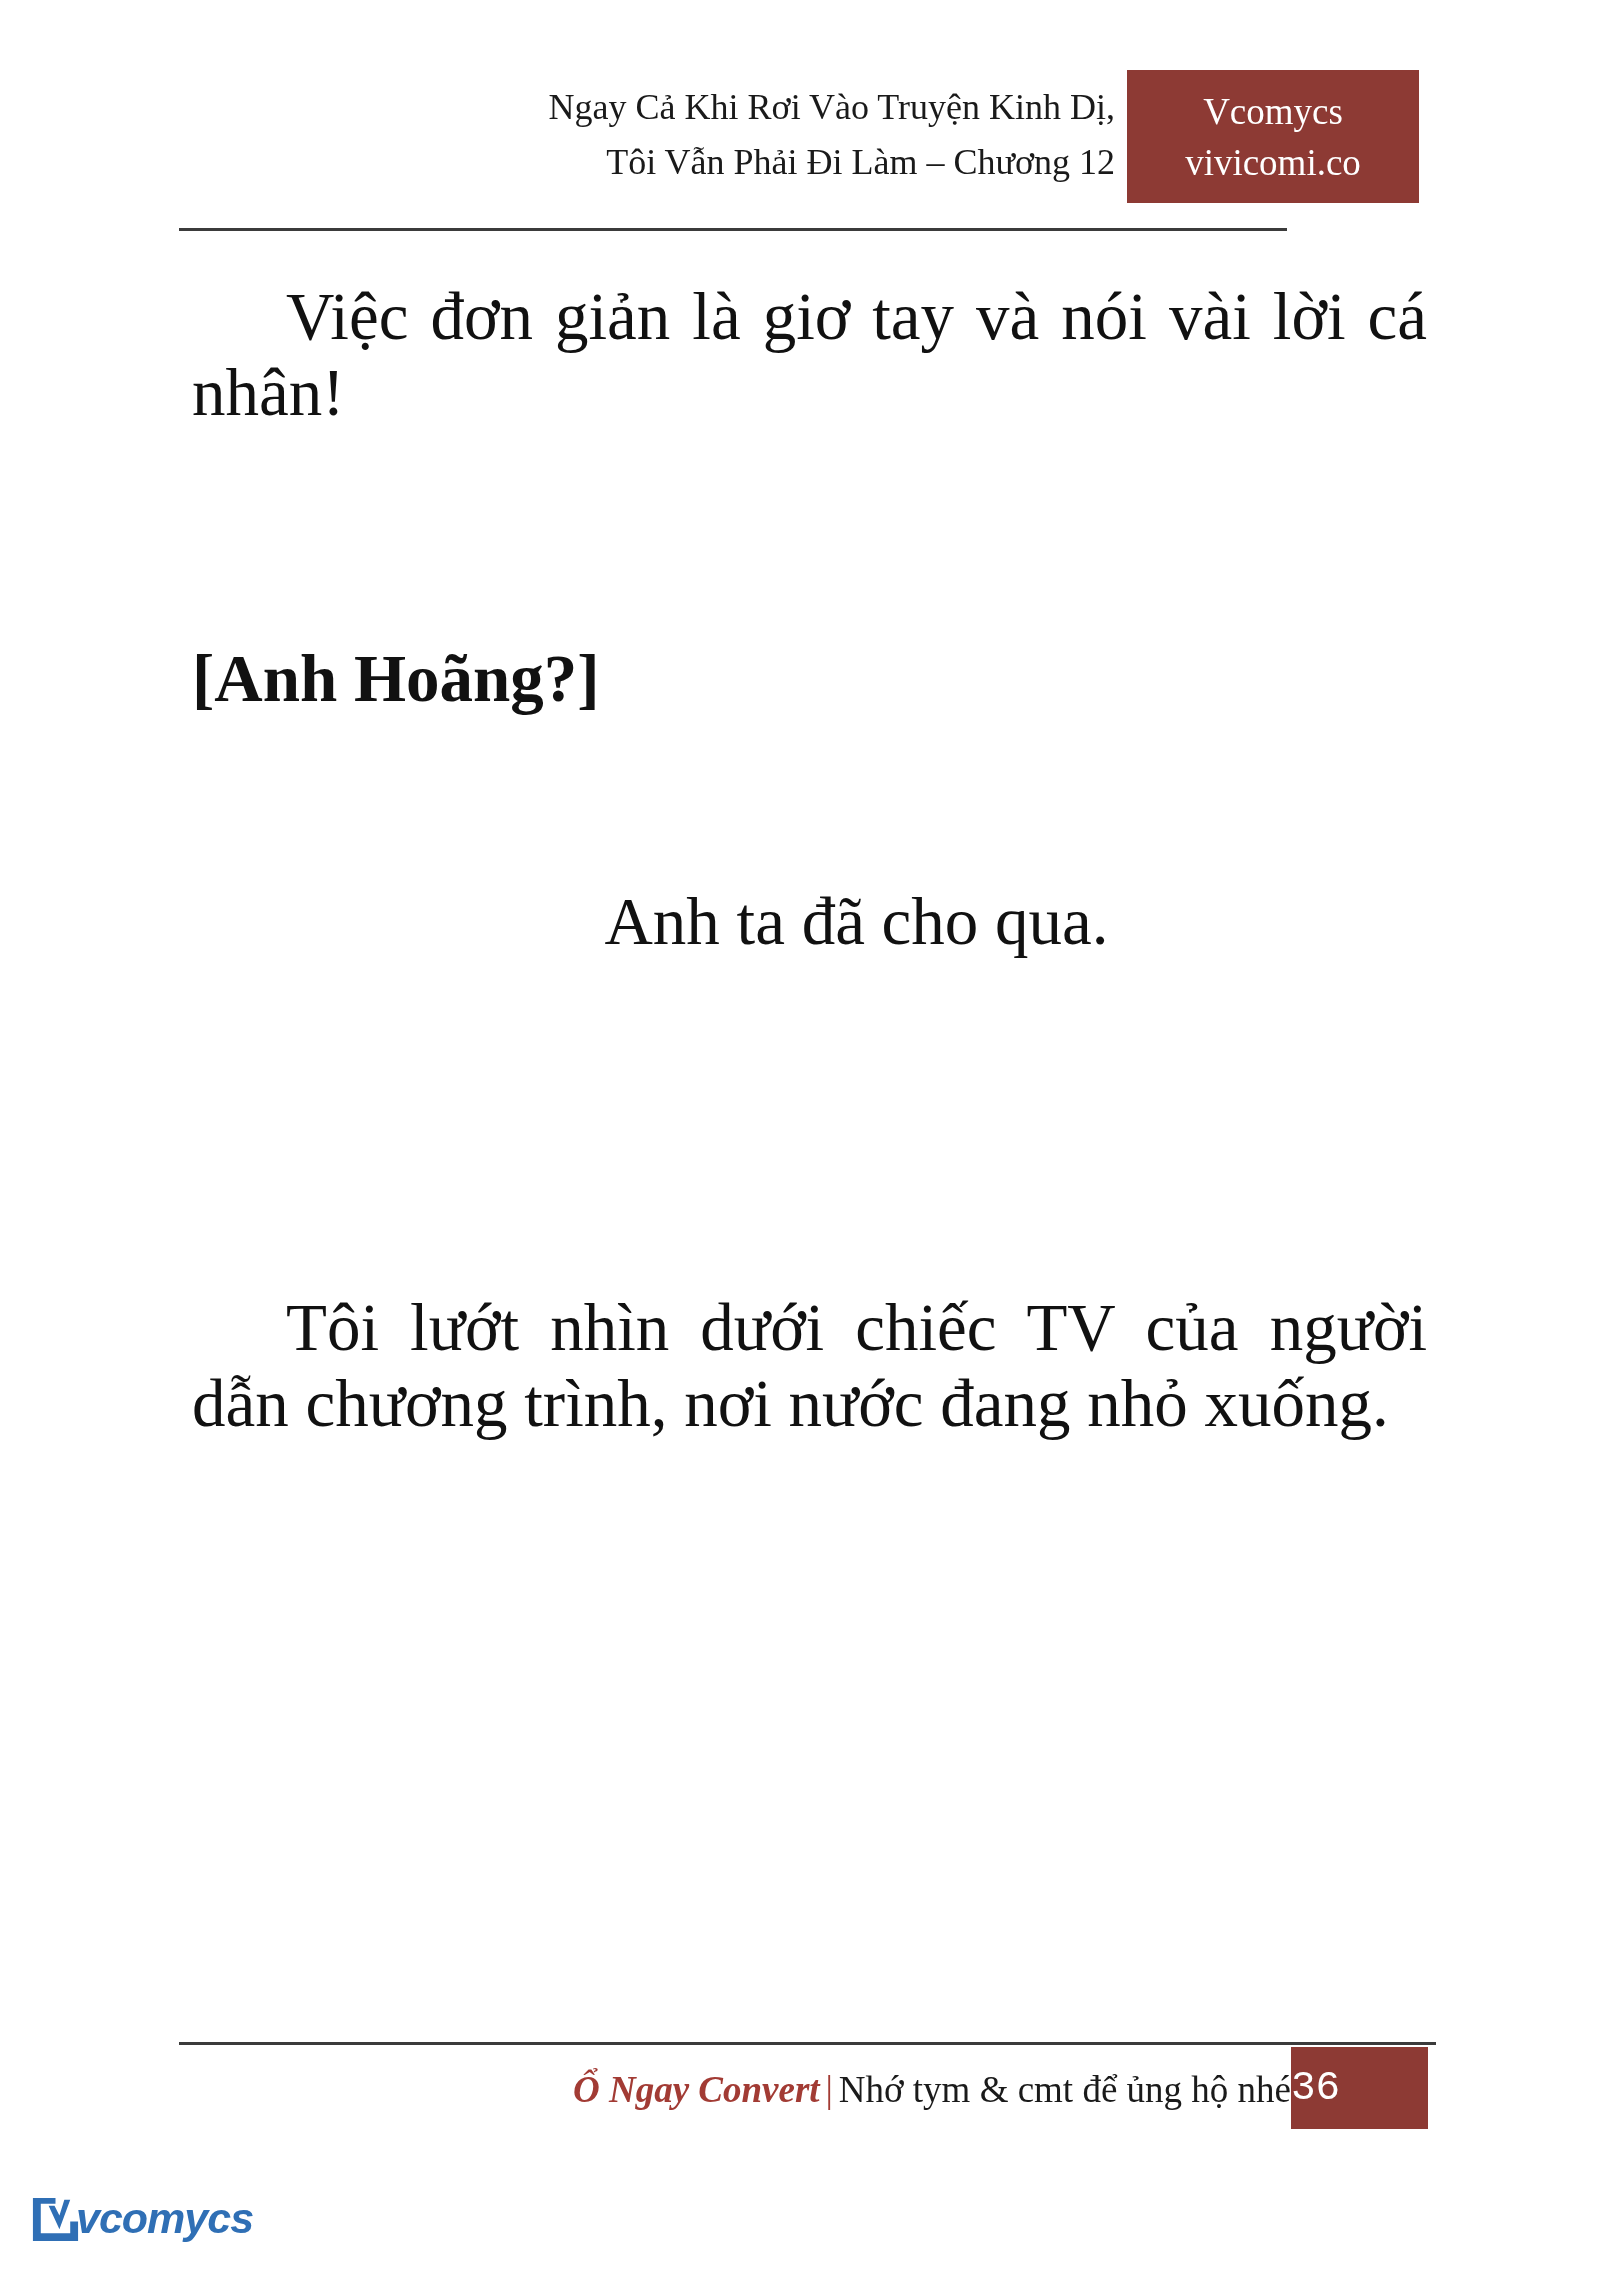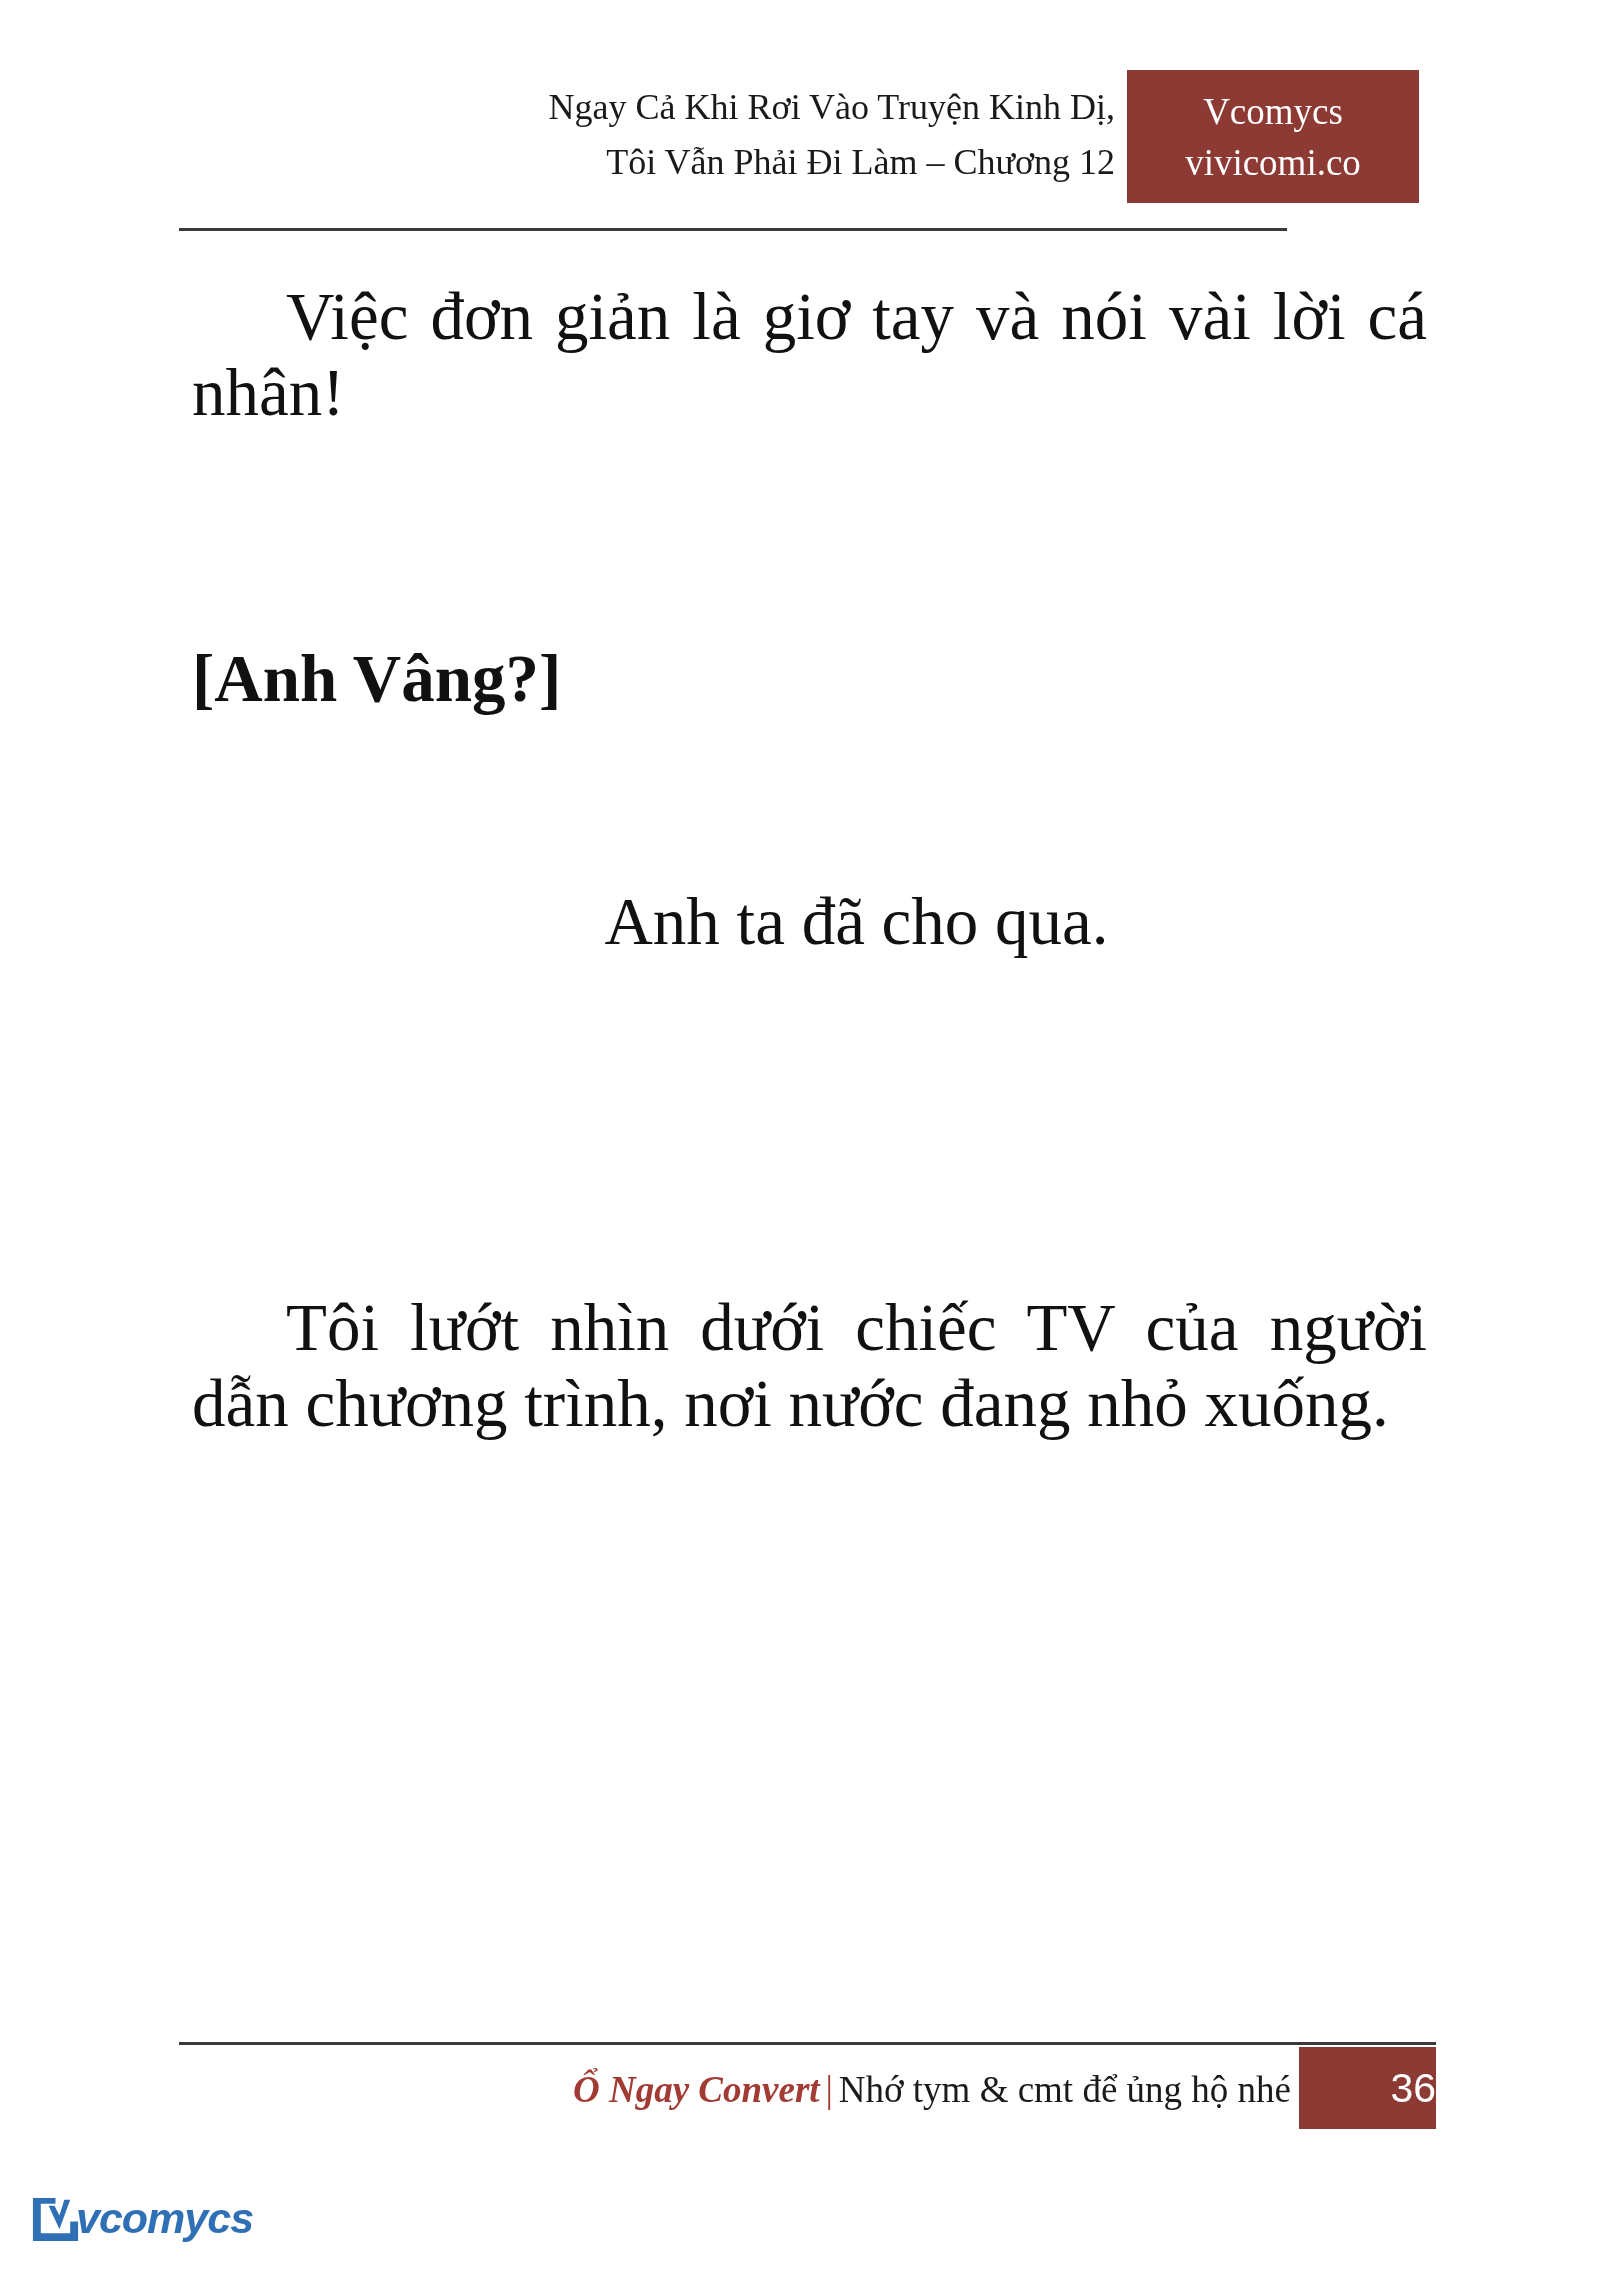--- a/index.html
+++ b/index.html
@@ -124,30 +124,30 @@
     color: #a23b34;
     padding: 0 5.9px;
   }
   .footer-note {
     color: #1a1a1a;
     font-family: "Liberation Serif", serif;
     margin-top: 8px;
   }
   .page-number {
     position: absolute;
-    right: 0;
+    right: 8px;
     top: -5.9px;
     width: 137px;
     height: 82px;
     background: #8d3a34;
     color: #ffffff;
     font-size: 41px;
     line-height: 82px;
-    text-align: right;
-    font-family: Liberation Sans, sans-serif;
+    text-align: left;
+    font-family: Liberation Mono, monospace;
   }
 
   
   .watermark {
     position: absolute;
     left: 29px;
     top: 2186px;
     width: 225px;
     height: 78px;
   }
@@ -183,21 +183,21 @@
     <div class="header-badge">
       <div>Vcomycs</div>
       <div>vivicomi.co</div>
     </div>
   </div>
   <div class="header-rule"></div>
 
   <div class="content">
     <p class="para indent justify">Việc đơn giản là giơ tay và nói vài lời cá nhân!</p>
     <div class="spacer-1"></div>
-    <p class="para bold">[Anh Vâng?]</p>
+    <p class="para bold">[Anh Hoãng?]</p>
     <div class="spacer-2"></div>
     <p class="para indent">Anh ta đã cho qua.</p>
     <div class="spacer-3"></div>
     <div class="spacer-4"></div>
     <p class="para indent justify">Tôi lướt nhìn dưới chiếc TV của người dẫn chương trình, nơi nước đang nhỏ xuống.</p>
   </div>
 
   <div class="footer-rule"></div>
   <div class="footer">
     <div class="footer-inner">

